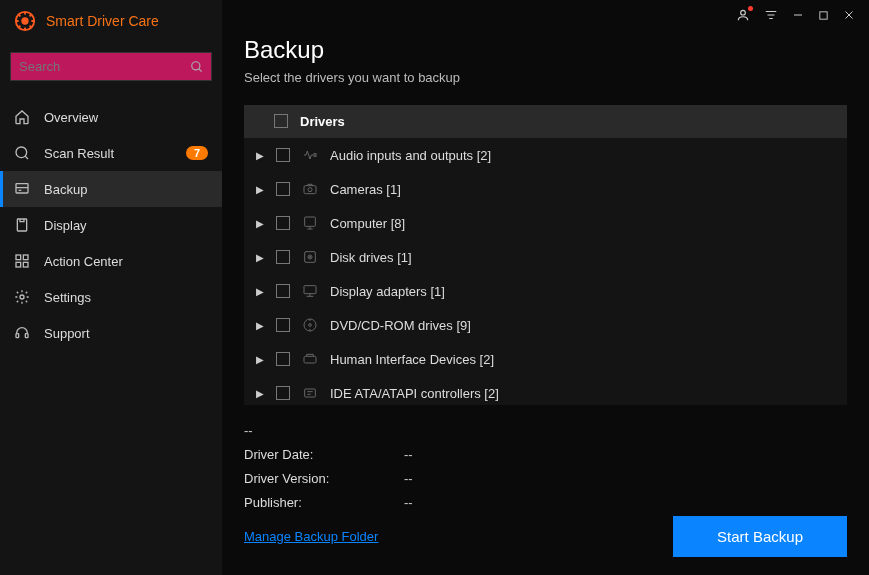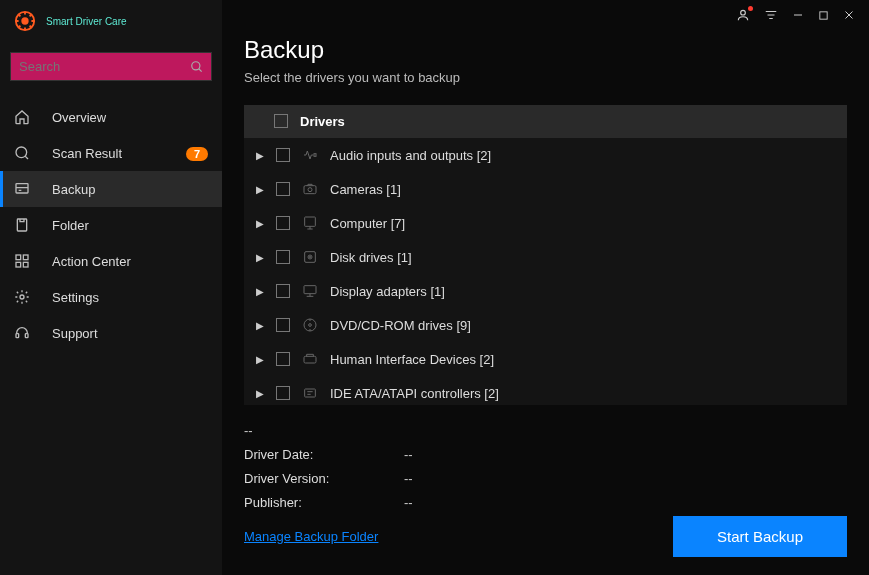--- a/index.html
+++ b/index.html
@@ -24,22 +24,22 @@
   flex-direction: column;
   flex-shrink: 0;
 }
 .brand {
   display: flex;
   align-items: center;
   gap: 10px;
   padding: 10px 14px 14px 14px;
 }
 .brand-title {
-  font-size: 10px;
-  color: #5eead4;
+  font-size: 14px;
+  color: #f97316;
   font-weight: 500;
 }
 .search-wrap {
   margin: 6px 10px 18px 10px;
   position: relative;
 }
 .search-input {
   width: 100%;
   background: #be185d;
   border: 1px solid #333;
@@ -54,22 +54,22 @@
   top: 50%;
   transform: translateY(-50%);
   color: #aaa;
 }
 .nav {
   display: flex;
   flex-direction: column;
 }
 .nav-item {
   display: flex;
-  align-items: flex-end;
-  gap: 22px;
+  align-items: center;
+  gap: 14px;
   padding: 10px 14px;
   cursor: pointer;
   position: relative;
   color: #ddd;
 }
 .nav-item.active {
   background: #2a2a2a;
 }
 .nav-item.active::before {
   content: "";
@@ -259,21 +259,21 @@
         </span>
         <span>Backup</span>
       </div>
       <div class="nav-item">
         <span class="nav-icon">
           <svg width="16" height="16" viewBox="0 0 24 24" fill="none" stroke="currentColor" stroke-width="2">
               <rect x="5" y="3" width="14" height="18" rx="1"></rect>
               <path d="M9 3v4h6V3"></path>
             </svg>
         </span>
-        <span>Folder</span>
+        <span>Display</span>
       </div>
       <div class="nav-item">
         <span class="nav-icon">
           <svg width="16" height="16" viewBox="0 0 24 24" fill="none" stroke="currentColor" stroke-width="2">
               <rect x="3" y="3" width="7" height="7"></rect>
               <rect x="14" y="3" width="7" height="7"></rect>
               <rect x="3" y="14" width="7" height="7"></rect>
               <rect x="14" y="14" width="7" height="7"></rect>
             </svg>
         </span>
@@ -368,21 +368,21 @@
             </div>
             <div class="driver-row">
               <span class="expand-arrow">▶</span>
               <span class="checkbox"></span>
               <span class="cat-icon">
                 <svg width="16" height="16" viewBox="0 0 24 24" fill="none" stroke="currentColor" stroke-width="1.5">
                   <rect x="4" y="3" width="16" height="14" rx="1"></rect>
                   <path d="M8 21h8M12 17v4"></path>
                 </svg>
               </span>
-              <span class="driver-label">Computer  [7]</span>
+              <span class="driver-label">Computer  [8]</span>
             </div>
             <div class="driver-row">
               <span class="expand-arrow">▶</span>
               <span class="checkbox"></span>
               <span class="cat-icon">
                 <svg width="16" height="16" viewBox="0 0 24 24" fill="none" stroke="currentColor" stroke-width="1.5">
                   <rect x="4" y="4" width="16" height="16" rx="2"></rect>
                   <circle cx="12" cy="12" r="3"></circle>
                   <circle cx="12" cy="12" r="1"></circle>
                 </svg>

